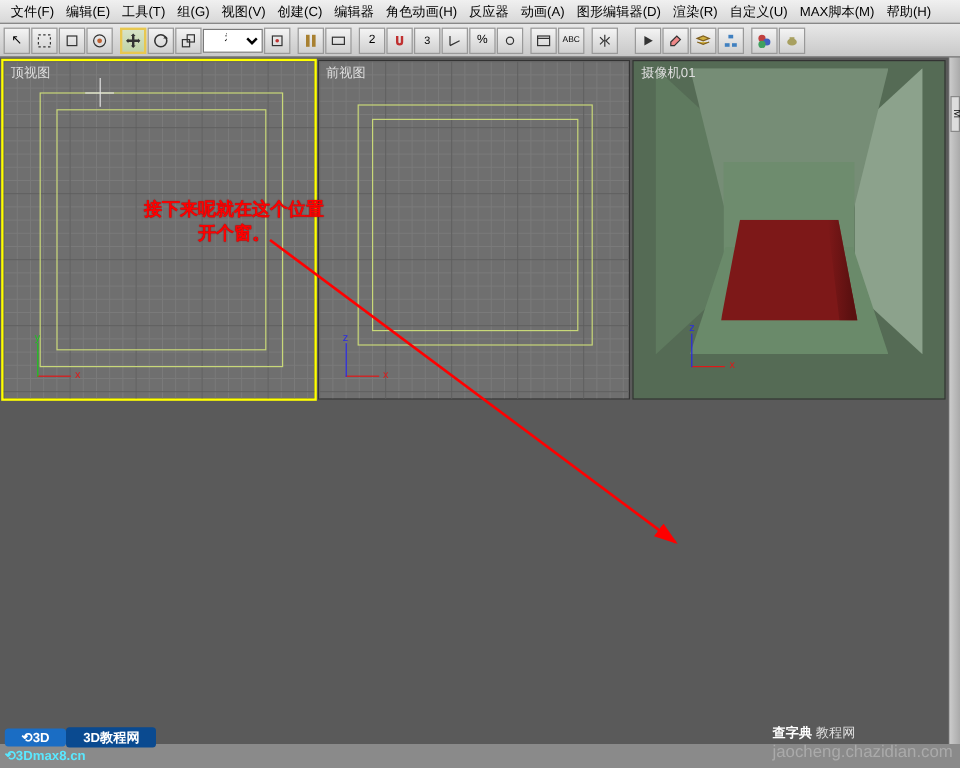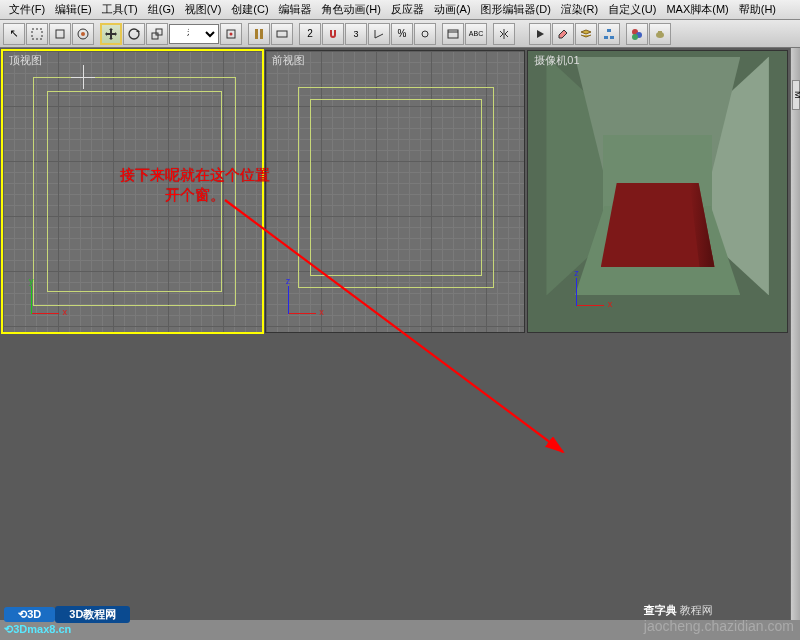--- a/index.html
+++ b/index.html
@@ -29,21 +29,21 @@
 .axis .z::after{content:"z";position:absolute;top:-10px;left:-2px;color:#2828e8;font-size:9px}
 .vp-persp{background:#556b55}
 .room{position:absolute;inset:0}
 .room-floor{position:absolute;left:18%;right:18%;top:55%;bottom:13%;background:#6a8a6a;clip-path:polygon(18% 0,82% 0,100% 100%,0 100%)}
 .room-ceil{position:absolute;left:18%;right:18%;top:2%;bottom:55%;background:#768d76;clip-path:polygon(0 0,100% 0,82% 100%,18% 100%)}
 .room-left{position:absolute;left:7%;width:22%;top:2%;bottom:13%;background:#5f7a5f;clip-path:polygon(0 0,100% 22%,100% 78%,0 100%)}
 .room-right{position:absolute;right:7%;width:22%;top:2%;bottom:13%;background:#8ca28c;clip-path:polygon(0 22%,100% 0,100% 100%,0 78%)}
 .room-back{position:absolute;left:29%;right:29%;top:30%;height:38%;background:#6e8c6e}
 .room-floor2{position:absolute;left:28%;right:28%;top:47%;height:30%;background:#7d1818;clip-path:polygon(14% 0,86% 0,100% 100%,0 100%)}
 .room-floor2::after{content:"";position:absolute;right:0;top:0;bottom:0;width:22%;background:linear-gradient(90deg,transparent,#5a1010 80%);clip-path:polygon(0 0,100% 0,100% 100%,40% 100%)}
-.annotation{position:absolute;color:#ff0000;font-size:15px;font-weight:normal;text-align:center;line-height:1.3;z-index:20;text-shadow:0 0 1px #800000}
+.annotation{position:absolute;color:#ff0000;font-size:15px;font-weight:bold;text-align:center;line-height:1.3;z-index:20;text-shadow:0 0 1px #800000}
 .arrow-svg{position:absolute;z-index:19;pointer-events:none}
 .side-panel{position:absolute;right:0;top:48px;width:10px;height:572px;background:linear-gradient(90deg,#ccc,#aaa);border-left:1px solid #666}
 .side-tab{position:absolute;right:0;top:80px;width:8px;height:30px;background:#ddd;border:1px solid #888;font-size:9px;writing-mode:vertical-lr;text-align:center}
 .watermark-l{position:absolute;left:4px;bottom:4px;z-index:50;font-size:10px;color:#fff}
 .watermark-l .badge{display:inline-block;background:#1a6dc4;padding:1px 14px;border-radius:3px;font-weight:bold;font-size:11px}
 .watermark-l .url{color:#5ae8ff;font-weight:bold;font-size:11px}
 .watermark-r{position:absolute;right:6px;bottom:6px;z-index:50;font-size:11px;color:#ddd}
 .watermark-r b{color:#fff}
 .watermark-r .sub{font-size:14px;color:#aaa;display:block;text-align:left}
 .cursor-cross{position:absolute;width:24px;height:24px;z-index:15;pointer-events:none}

